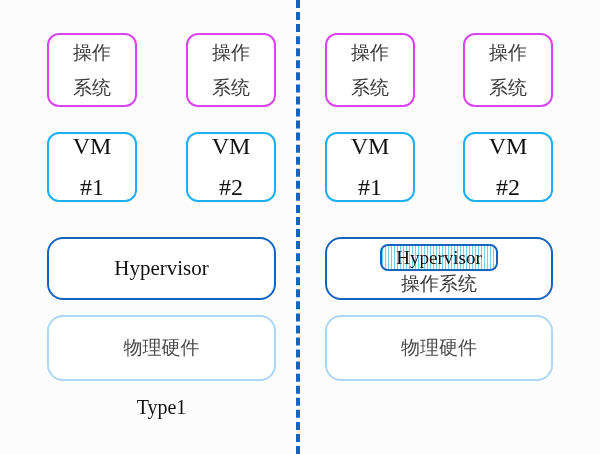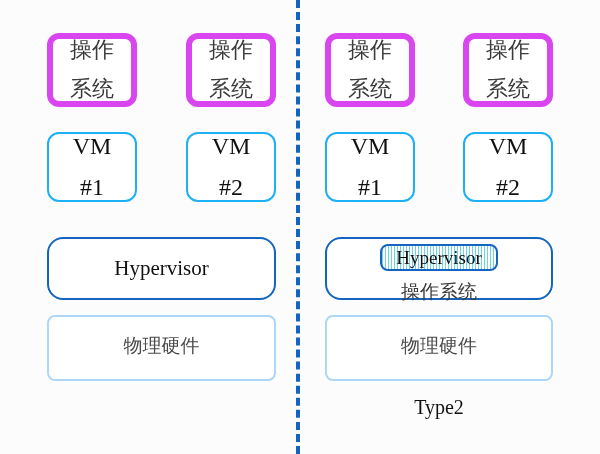--- a/index.html
+++ b/index.html
@@ -18,55 +18,55 @@
 
   .box{
     position:absolute;box-sizing:border-box;
     display:flex;flex-direction:column;
     align-items:center;justify-content:center;
     background:#ffffff;color:#1a1a1a;
     line-height:1.22;text-align:center;
   }
 
   .os-box{
-    border:6px solid #d946ef;border-radius:12px;
+    border:2px solid #d946ef;border-radius:12px;
     font-family:"Liberation Sans","DejaVu Sans",sans-serif;
-    font-size:22px;color:#3b3b3b;
+    font-size:19px;color:#3b3b3b;
   }
   .vm-box{
     border:2px solid #1eb0f5;border-radius:12px;
     font-size:24px;color:#111;
   }
   .hyp-box{
     border:2px solid #1565c0;border-radius:16px;
     font-size:21px;color:#111;
   }
   .hw-box{
-    border:2px solid #aed6f7;border-radius:8px;
-    font-family:Liberation Mono, monospace;
+    border:2px solid #aed6f7;border-radius:16px;
+    font-family:Liberation Sans, sans-serif;
     font-size:19px;color:#4a4a4a;text-align:center;
   }
 
   .hyp-box.stacked{justify-content:flex-start;padding-top:5px;}
   .nested-hyp{
     box-sizing:border-box;
     border:2px solid #1565c0;border-radius:8px;
     font-size:19px;color:#111;
     padding:1px 14px;
     background-color:#ffffff;
     background-image:repeating-linear-gradient(
        to right,
        #6fd3e8 0px, #6fd3e8 1px,
        #ffffff 1px, #ffffff 3px);
     display:flex;align-items:center;justify-content:center;
     height:27px;
   }
   .nested-os{
     font-family:"Liberation Sans","DejaVu Sans",sans-serif;
-    font-size:19px;color:#3b3b3b;margin-top:9px;
+    font-size:19px;color:#3b3b3b;margin-top:1px;
   }
 
   .type-label{
     position:absolute;text-align:center;
     font-size:20px;color:#111;
   }
   .l1{display:block;}
   .l2{display:block;margin-top:12px;}
 </style>
 </head>
@@ -95,20 +95,23 @@
   </div>
 
   <div class="box hyp-box" style="left:47px;top:237px;width:229px;height:63px;">
     <span>Hypervisor</span>
   </div>
 
   <div class="box hw-box" style="left:47px;top:315px;width:229px;height:66px;">
     <span>物理硬件</span>
   </div>
 
+  <div class="type-label" style="left:47px;top:396px;width:229px;">
+    <span>Type1</span>
+  </div>
 
   <div class="divider"></div>
 
   <div class="box os-box" style="left:325px;top:33px;width:90px;height:74px;">
     <span class="l1">操作</span>
     <span class="l2">系统</span>
   </div>
 
   <div class="box os-box" style="left:463px;top:33px;width:90px;height:74px;">
     <span class="l1">操作</span>
@@ -129,17 +132,14 @@
     <div class="nested-hyp">
       <span>Hypervisor</span>
     </div>
     <div class="nested-os">操作系统</div>
   </div>
 
   <div class="box hw-box" style="left:325px;top:315px;width:228px;height:66px;">
     <span>物理硬件</span>
   </div>
 
-  <div class="type-label" style="left:325px;top:396px;width:228px;">
-    <span>Type2</span>
-  </div>
 
 </div>
 
 </body></html>

